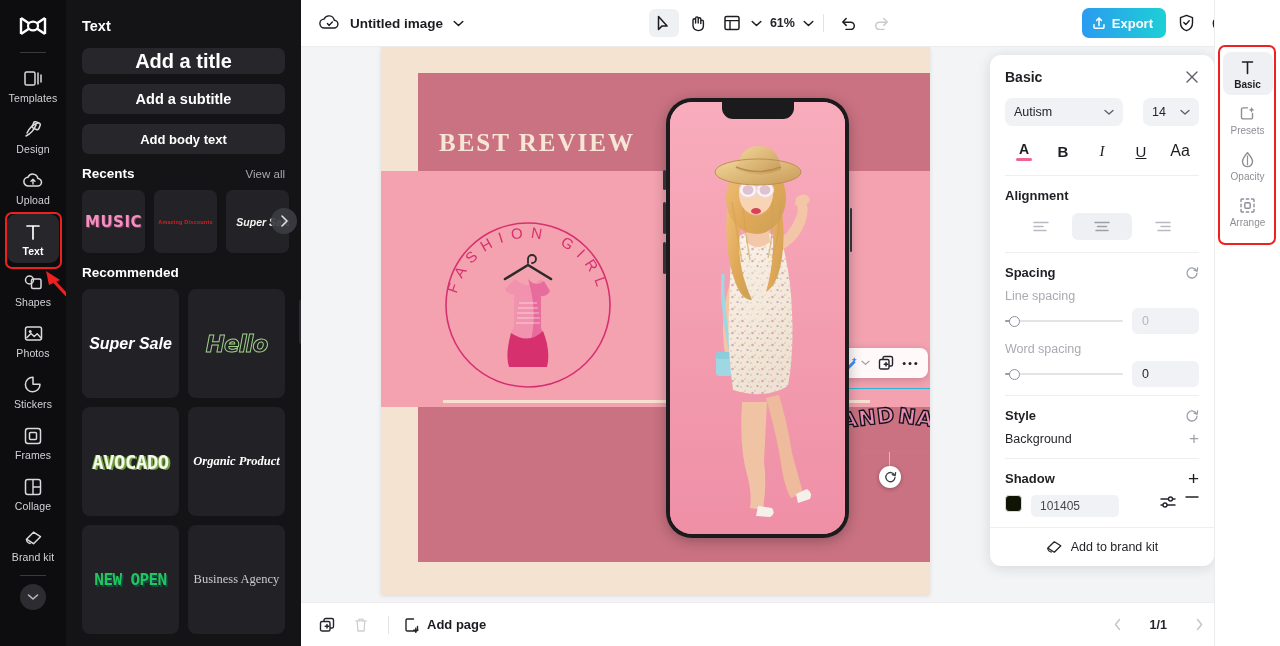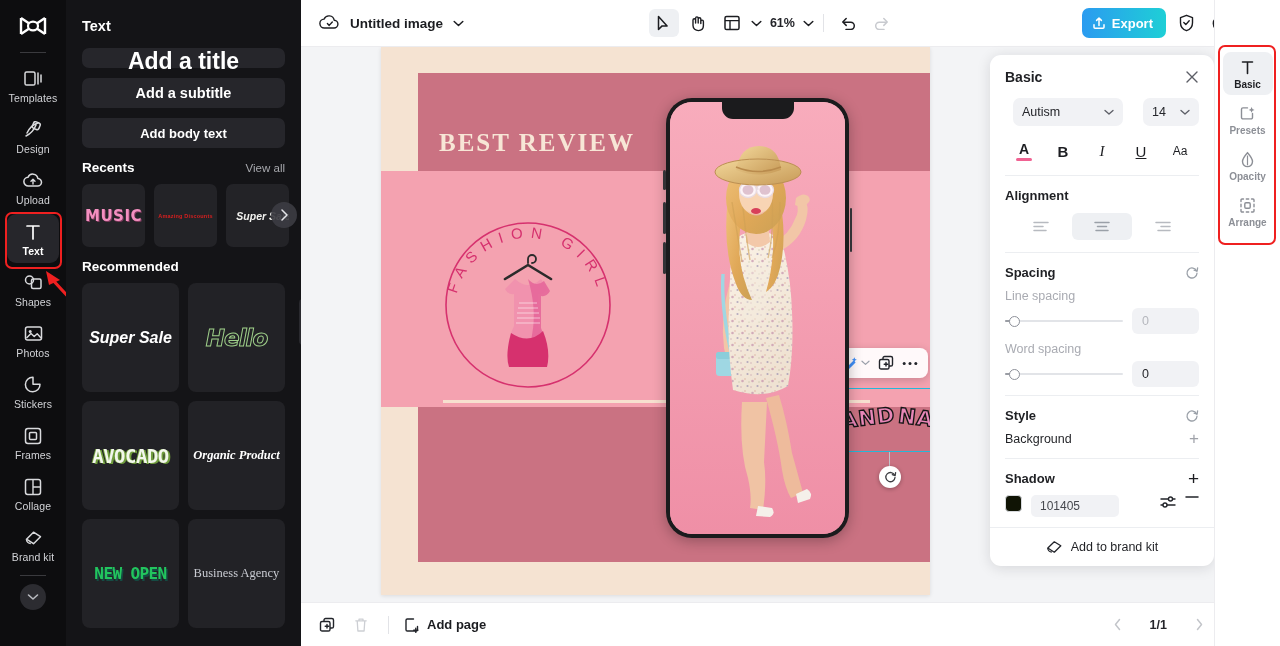--- a/index.html
+++ b/index.html
@@ -47,21 +47,21 @@
   .panel {
     width: 235px; flex: 0 0 235px; height: 646px; background: #141417;
     padding: 12px 16px 0; overflow: hidden; position: relative;
   }
   .panel-title { color: #fff; font-size: 14.5px; font-weight: bold; margin: 6px 0 14px; }
   .add-btn {
     width: 100%; background: #26262b; border: none; border-radius: 7px;
     color: #fff; cursor: pointer; display: block; margin-bottom: 10px;
     font-family: inherit;
   }
-  .add-title { height: 20px; font-size: 23px; font-weight: bold; }
+  .add-title { height: 26px; font-size: 20px; font-weight: bold; }
   .add-sub   { height: 30px; font-size: 14.5px; font-weight: bold; }
   .add-body  { height: 30px; font-size: 13px; font-weight: bold; }
   .sec-head { display: flex; align-items: baseline; justify-content: space-between; margin: 12px 0 9px; }
   .sec-head .h { color: #fff; font-size: 13.5px; font-weight: bold; }
   .sec-head .a { color: #a7a8ad; font-size: 11.5px; cursor: pointer; }
   .recents { display: flex; gap: 9px; position: relative; }
   .rthumb {
     width: 63px; height: 63px; border-radius: 7px; background: #232327;
     display: flex; align-items: center; justify-content: center; overflow: hidden;
     cursor: pointer; flex: 0 0 63px;
@@ -191,21 +191,21 @@
   .bb-nav { width: 24px; height: 24px; display: flex; align-items: center; justify-content: center; cursor: pointer; }
 
   
   .props {
     position: absolute; right: 66px; top: 55px; width: 224px; background: #fff;
     border-radius: 11px; box-shadow: 0 2px 14px rgba(20,22,30,.13); padding: 14px 15px 0;
     z-index: 6;
   }
   .pr-head { display: flex; align-items: center; justify-content: space-between; margin-bottom: 13px; }
   .pr-title { font-size: 14px; font-weight: bold; }
-  .pr-row { display: flex; gap: 20px; margin-bottom: 12px; margin-left: 8px; }
+  .pr-row { display: flex; gap: 20px; margin-bottom: 12px; }
   .select {
     height: 28px; border-radius: 7px; background: #f1f2f5; display: flex; align-items: center;
     justify-content: space-between; padding: 0 9px; font-size: 12.5px; cursor: pointer; color: #24252a;
   }
   .sel-font { flex: 1; } .sel-size { width: 56px; }
   .fmt-row { display: flex; align-items: center; justify-content: space-between; padding: 0 4px 9px; }
   .fmt {
     width: 30px; height: 26px; display: flex; flex-direction: column; align-items: center;
     justify-content: center; cursor: pointer; font-size: 15px; color: #1d1e22;
   }
@@ -245,21 +245,21 @@
   .rrail {
     position: absolute; right: 0; top: 0; width: 66px; height: 646px; background: #fff;
     border-left: 1px solid #ececef; padding-top: 52px; display: flex; flex-direction: column;
     align-items: center; z-index: 7;
   }
   .rr-item {
     width: 50px; padding: 7px 0 5px; border-radius: 8px; display: flex; flex-direction: column;
     align-items: center; gap: 3px; cursor: pointer; margin-bottom: 3px;
   }
   .rr-item.on { background: #eef0f3; }
-  .rr-item .lb { font-size: 10px; color: #8c8f96; font-weight: bold; }
+  .rr-item .lb { font-size: 10px; color: #8c8f96; }
   .rr-item.on .lb { color: #1d1e22; font-weight: bold; }
   .annot-rrail {
     position: absolute; right: 4px; top: 45px; width: 58px; height: 200px;
     border: 2px solid #ef2020; border-radius: 7px; pointer-events: none; z-index: 9;
   }
   svg { display: block; }
 </style>
 </head>
 <body>
 
@@ -821,21 +821,21 @@
       <div class="fmt">
         <span style="font-weight:bold;">B</span>
       </div>
       <div class="fmt">
         <span style="font-style:italic;font-family:'Liberation Serif',serif;">I</span>
       </div>
       <div class="fmt">
         <span style="text-decoration:underline;">U</span>
       </div>
       <div class="fmt">
-        <span style="font-size:12px;text-align:center;">Aa</span>
+        <span style="font-size:16px;text-align:center;">Aa</span>
       </div>
     </div>
 
     <div class="divider"></div>
 
     <div class="pr-label">Alignment</div>
     <div class="align-row">
       <div class="align-btn">
         <svg width="16" height="11" viewBox="0 0 16 11">
             <path d="M1 1.5h14M1 5.5h9M1 9.5h12" stroke="#b7bac0" stroke-width="1.5" stroke-linecap="round"></path>

